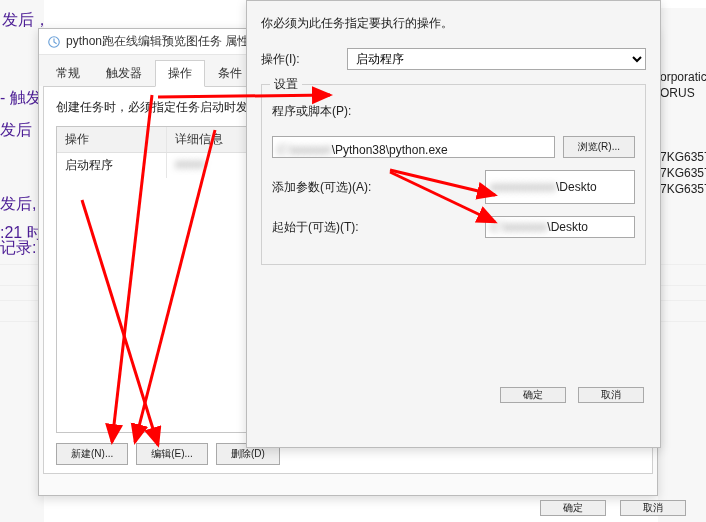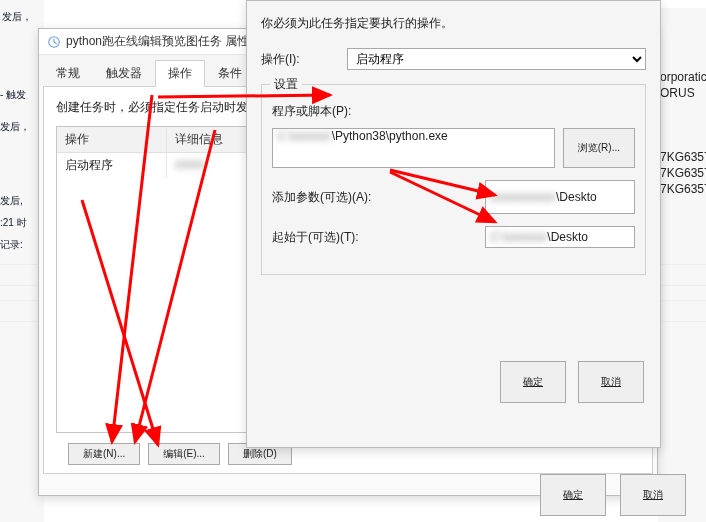--- a/index.html
+++ b/index.html
@@ -105,32 +105,31 @@
   }
   .lv-head { background:#f2f2f2; border-bottom:1px solid #e0e0e0; }
   .lv-head > div { font-weight: normal; color:#333; }
   .col-action { width: 110px; }
   .col-detail { flex:1; }
 
   .list-btns {
     display: flex;
     gap: 8px;
     padding-top: 10px;
-    margin-left: 12px;
   }
   .btn {
     padding: 3px 14px;
     background: #efefef;
     border: 1px solid #a9a9a9;
     font-size: 10px;
     color: #222;
     cursor: pointer;
     border-radius: 0;
   }
-  .btn-wide { padding:13px 22px;text-decoration:underline; }
+  .btn-wide { padding:0 22px; }
 
   
   .modal-win {
     left: 246px;
     top: 0;
     width: 415px;
     height: 448px;
     background: #f5f5f5;
     z-index: 10;
   }
@@ -213,22 +212,22 @@
     z-index:1;
   }
 
   
   .left-frag {
     position:absolute;
     left:0; top:0;
     width:44px; height:100%;
     background:#f7f7f7;
     overflow:hidden;
-    font-size:10px;
-    color:#0f172a;
+    font-size:16px;
+    color:#4c1d95;
   }
   .right-frag {
     position:absolute;
     right:0; top:8px;
     width:48px;
     height:100%;
     background:#f7f7f7;
     overflow:hidden;
     font-size:12px;
   }
@@ -239,21 +238,21 @@
 
 </style>
 </head>
 <body>
 
 <div class="left-frag">
   <div style="position:absolute;top:10px;left:2px;white-space:nowrap">发后，</div>
   <div style="position:absolute;top:88px;left:0;white-space:nowrap">- 触发</div>
   <div style="position:absolute;top:120px;left:0;white-space:nowrap">发后，</div>
   <div style="position:absolute;top:194px;left:0;white-space:nowrap">发后,</div>
-  <div style="position:absolute;top:216px;left:0;white-space:nowrap">:21 时</div>
+  <div style="position:absolute;top:223px;left:0;white-space:nowrap">:21 时</div>
   <div style="position:absolute;top:238px;left:0;white-space:nowrap">记录:</div>
 </div>
 
 <div class="right-frag">
   <div style="position:absolute;top:62px;left:2px;white-space:nowrap">orporatic</div>
   <div style="position:absolute;top:78px;left:2px;white-space:nowrap">ORUS</div>
   <div style="position:absolute;top:142px;left:2px;white-space:nowrap">7KG6357\</div>
   <div style="position:absolute;top:158px;left:2px;white-space:nowrap">7KG6357\</div>
   <div style="position:absolute;top:174px;left:2px;white-space:nowrap">7KG6357\</div>
 </div>
@@ -314,24 +313,24 @@
     <div class="form-row">
       <label class="form-label">操作(I):</label>
       <select class="action-select">
         <option>启动程序</option>
       </select>
     </div>
 
     <div class="groupbox">
       <div class="groupbox-legend">设置</div>
 
-      <div class="field-row" style="flex-direction:column;align-items:flex-start;gap:8px;">
+      <div class="field-row" style="flex-direction:column;align-items:flex-start;gap:16px;">
         <label>程序或脚本(P):</label>
         <div style="display:flex;gap:8px;width:100%;">
-          <div class="input-wide" style="border:1px solid #a9a9a9;background:#fff;height:40px;display:flex;align-items:flex-start;padding:0 4px;overflow:hidden;">
+          <div class="input-wide" style="border:1px solid #a9a9a9;background:#fff;height:22px;display:flex;align-items:flex-end;padding:0 4px;overflow:hidden;">
             <span class="blur" style="flex-shrink:0">C:\xxxxxx\</span>
             <span style="white-space:nowrap">\Python38\python.exe</span>
           </div>
           <button class="btn">浏览(R)...</button>
         </div>
       </div>
 
       <div class="field-row">
         <label style="min-width:110px">添加参数(可选)(A):</label>
         <div class="stretch"></div>

